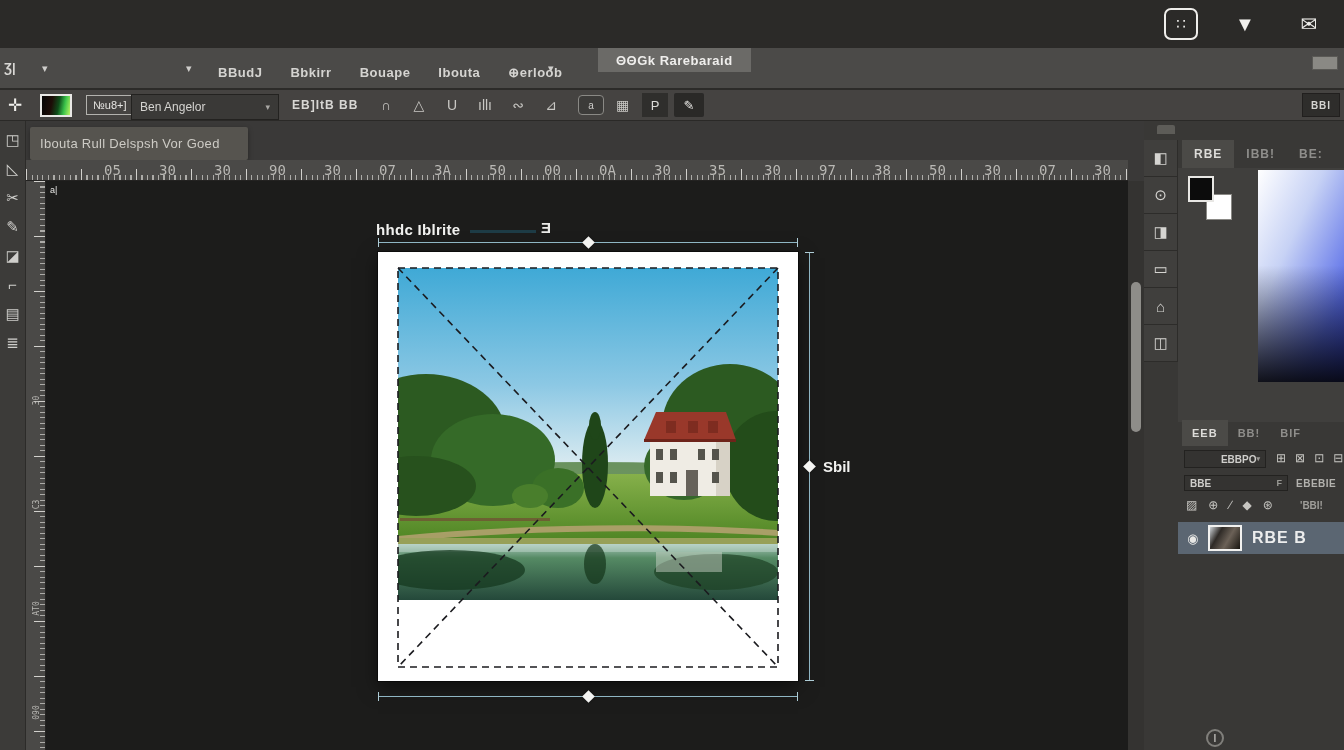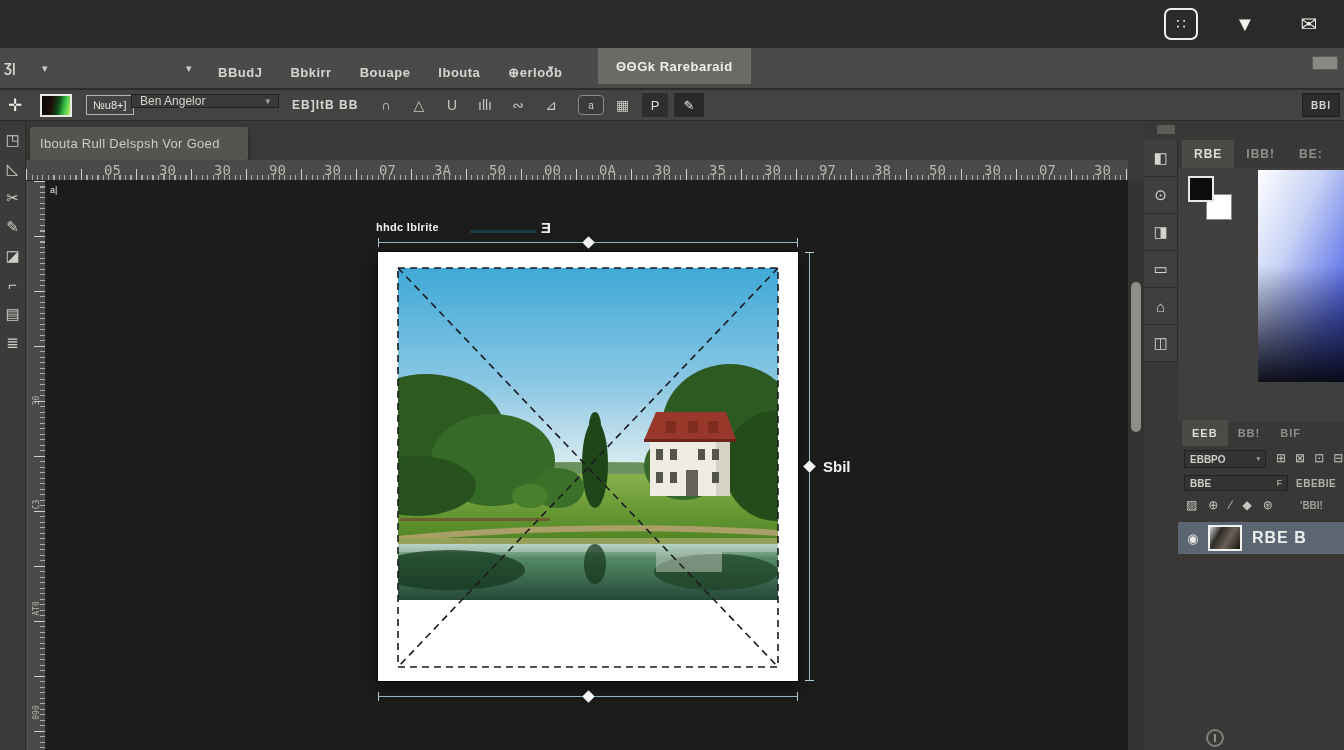--- a/index.html
+++ b/index.html
@@ -14,32 +14,32 @@
   .tb-icon { color:#f0efec; font-size:20px; width:34px; height:32px; display:flex; align-items:center; justify-content:center; }
   .tb-icon.boxed { border:2px solid #efeeeb; border-radius:7px; font-size:15px; }
 
   
   .menubar { position:absolute; left:0; top:48px; width:1344px; height:42px; background:#4b4a48; border-bottom:2px solid #2c2b29; }
   .mb-edge { position:absolute; left:4px; top:12px; color:#d8d7d4; font-size:13px; font-weight:bold; }
   .mb-caret { position:absolute; top:14px; color:#cfcecb; font-size:11px; }
   .mb-caret.c1 { left:42px; } .mb-caret.c2 { left:186px; } .mb-caret.c3 { left:548px; }
   .menu-items { position:absolute; left:218px; top:0; height:48px; display:flex; gap:28px; align-items:center; }
   .menu-item { color:#d5d4d1; font-size:13px; font-weight:bold; letter-spacing:.5px; }
-  .active-tab { position:absolute; left:598px; top:0; height:36px; padding:0 18px; background:#6b6a67;
+  .active-tab { position:absolute; left:598px; top:0; height:24px; padding:0 18px; background:#6b6a67;
                 display:flex; align-items:center; color:#efeeec; font-size:13px; font-weight:bold; letter-spacing:.5px; }
   .mb-right-btn { position:absolute; right:6px; top:8px; width:26px; height:14px; background:#8a8984; border:1px solid #5a5955; }
 
   
   .optionsbar { position:absolute; left:0; top:90px; width:1344px; height:31px; background:#454341; border-bottom:1px solid #2a2927; }
   .ob { position:absolute; top:0; height:30px; display:flex; align-items:center; }
   .ob-move { left:8px; color:#f0efec; font-size:17px; }
   .ob-swatch { left:40px; top:4px; width:32px; height:23px; border:2px solid #e9e8e5;
                background:linear-gradient(100deg,#050505 0%,#1d0d07 35%,#0f4d1a 58%,#3ac24a 78%,#b9f561 100%); }
   .ob-mode { left:86px; top:5px; height:20px; padding:0 6px; border:1px solid #b3b2ae; color:#e6e5e2; font-size:11px; display:flex; align-items:center; }
-  .ob-preset { left:131px; top:4px; width:148px; height:14px; background:#3a3937; border:1px solid #232220;
+  .ob-preset { left:131px; top:4px; width:148px; height:26px; background:#3a3937; border:1px solid #232220;
                color:#d5d4d1; font-size:12px; padding:0 8px; display:flex; align-items:center; justify-content:space-between; }
   .ob-preset .crt { font-size:9px; color:#a9a8a4; }
   .ob-size { left:292px; color:#d8d7d4; font-size:12px; font-weight:bold; letter-spacing:1px; }
   .ob-icons { left:378px; display:flex; gap:17px; align-items:center; height:30px; }
   .ob-ic { color:#c9c8c4; font-size:14px; min-width:16px; text-align:center; }
   .ob-badge { left:578px; top:5px; width:26px; height:20px; border:1px solid #8a8985; border-radius:4px;
               color:#cfcecb; font-size:10px; display:flex; align-items:center; justify-content:center; background:#3c3b39; }
   .ob-grid { left:616px; color:#c9c8c4; font-size:14px; }
   .ob-pin { left:642px; top:3px; width:26px; height:24px; background:#2f2e2c; color:#dcdbd8; font-size:13px;
             display:flex; align-items:center; justify-content:center; }
@@ -87,21 +87,21 @@
   .marquee-overlay { position:absolute; left:0; top:0; width:420px; height:429px; pointer-events:none; }
 
   
   .mline { position:absolute; background:#8fb6c4; }
   .mline.h { height:1px; } .mline.v { width:1px; }
   .mline.h::before, .mline.h::after { content:''; position:absolute; top:-4px; width:1px; height:9px; background:#aeccd6; }
   .mline.h::before { left:0; } .mline.h::after { right:0; }
   .mline.v::before, .mline.v::after { content:''; position:absolute; left:-4px; height:1px; width:9px; background:#aeccd6; }
   .mline.v::before { top:0; } .mline.v::after { bottom:0; }
   .diamond { position:absolute; width:9px; height:9px; background:#f4f4f2; transform:rotate(45deg); box-shadow:0 0 2px rgba(0,0,0,.6); }
-  .callout-label { position:absolute; left:376px; top:221px; color:#f1f1ef; font-size:11px; font-weight:bold; letter-spacing:.3px; }
+  .callout-label { position:absolute; left:376px; top:221px; color:#f1f1ef; font-size:15px; font-weight:bold; letter-spacing:.3px; }
   .callout-line { position:absolute; left:470px; top:230px; width:66px; height:3px; background:#1d3b45; }
   .callout-glyph { position:absolute; left:541px; top:219px; color:#e9e9e7; font-size:15px; font-weight:bold; }
   .side-label { position:absolute; left:823px; top:458px; color:#f1f1ef; font-size:15px; font-weight:bold; }
 
   
   .rpanel { position:absolute; left:1144px; top:121px; width:200px; height:629px; background:#393836; }
   .rp-nub { position:absolute; left:13px; top:4px; width:18px; height:9px; background:#5d5c58; border-radius:2px 2px 0 0; }
   .rp-strip { position:absolute; left:0; top:19px; width:34px; }
   .strip-btn { width:34px; height:37px; background:#403f3d; border-bottom:1px solid #2d2c2a; border-right:1px solid #2d2c2a;
                display:flex; align-items:center; justify-content:center; color:#d5d4d1; font-size:15px; }
@@ -114,21 +114,21 @@
   .swatch-fg { position:absolute; left:0; top:0; width:26px; height:26px; background:#0c0c0c; border:2px solid #e8e7e4; }
   .grad-field { position:absolute; left:80px; top:2px; width:120px; height:212px;
     background:
       linear-gradient(to bottom, rgba(0,0,0,0) 45%, rgba(5,5,8,.92) 100%),
       linear-gradient(115deg, #ffffff 0%, #c7d2f5 30%, #5a6ee8 65%, #1726d8 100%); }
   .layers-tabs { position:absolute; left:38px; top:299px; display:flex; height:26px; }
   .lt-tab { padding:0 10px; display:flex; align-items:center; color:#8f8e8b; font-size:11px; font-weight:bold; letter-spacing:1px; }
   .lt-tab.active { background:#4b4a47; color:#dddcd9; }
   .blend-row { position:absolute; left:38px; top:329px; width:162px; height:20px; }
   .blend-box { position:absolute; left:2px; top:0; width:82px; height:18px; background:#343331; border:1px solid #232220;
-               color:#cfcecb; font-size:10px; font-weight:bold; display:flex; align-items:center; justify-content:space-between; padding:0 5px;gap:25px; }
+               color:#cfcecb; font-size:10px; font-weight:bold; display:flex; align-items:center; justify-content:flex-end; padding:0 5px; }
   .blend-box .crt { font-size:7px; color:#9a9995; }
   .lock-icons { position:absolute; left:94px; top:1px; display:flex; gap:9px; color:#c6c5c1; font-size:12px; }
   .fill-row { position:absolute; left:38px; top:354px; width:162px; height:18px; }
   .fill-box { position:absolute; left:2px; top:0; width:104px; height:16px; background:#343331; border:1px solid #232220;
               color:#cfcecb; font-size:10px; font-weight:bold; display:flex; align-items:center; justify-content:space-between; padding:0 5px; }
   .fill-suffix { color:#9a9995; font-size:9px; }
   .opacity-text { position:absolute; left:114px; top:3px; color:#b3b2ae; font-size:10px; font-weight:bold; letter-spacing:.5px; }
   .licon-row { position:absolute; left:38px; top:377px; width:162px; height:18px; }
   .licon-icons { position:absolute; left:4px; top:0; display:flex; gap:11px; color:#c6c5c1; font-size:12px; }
   .licon-text { position:absolute; left:118px; top:2px; color:#9f9e9a; font-size:10px; font-weight:bold; }

